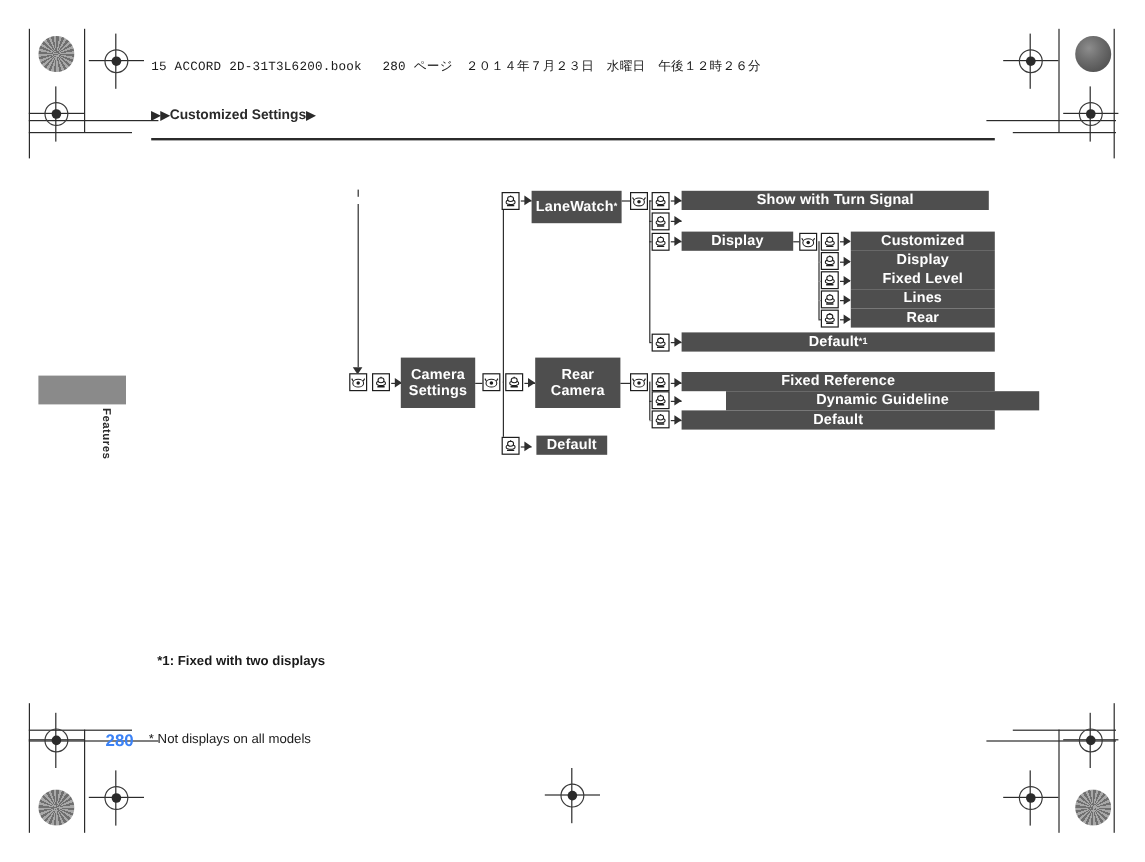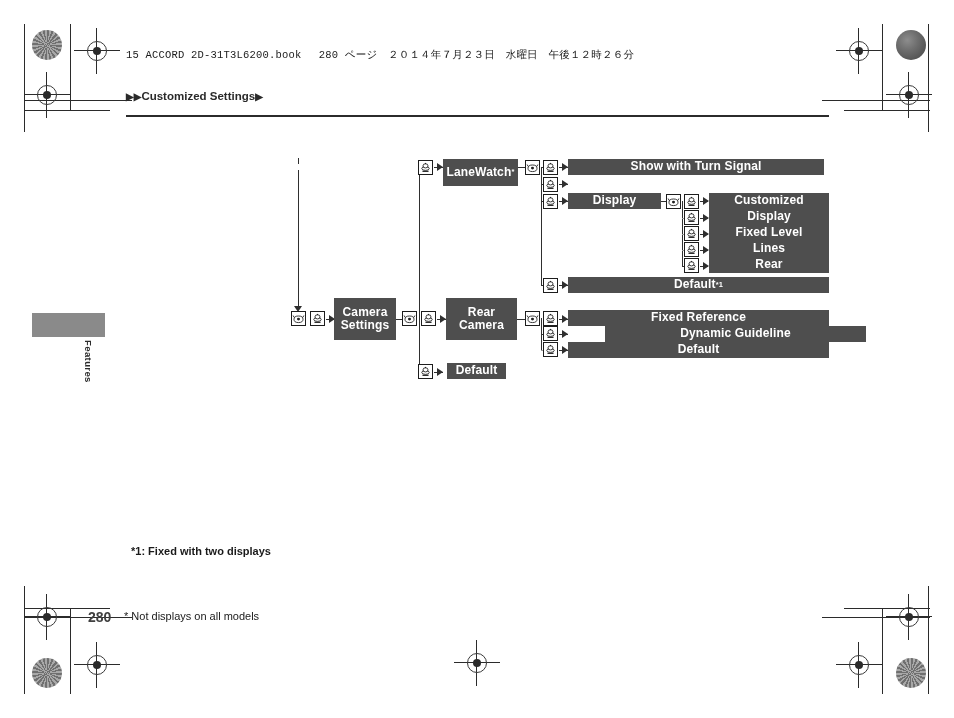--- a/index.html
+++ b/index.html
@@ -26,21 +26,21 @@
   #header-text{left:126px;top:48px;font-size:10.5px;letter-spacing:.2px;
                color:#1a1a1a;white-space:nowrap;font-family:Liberation Mono, monospace;}
   #breadcrumb{left:126px;top:90px;font-size:11.5px;font-weight:700;color:#2a2a2a;white-space:nowrap;}
   #breadcrumb .tri{font-size:10px;}
   #head-rule{left:126px;top:115px;width:703px;height:1.6px;background:#2b2b2b;}
 
   #side-tab{left:32px;top:313px;width:73px;height:24px;background:#8a8a8a;}
   #side-tab-label{left:83px;top:340px;font-size:9.5px;font-weight:700;color:#2b2b2b;
                   writing-mode:vertical-rl;text-orientation:mixed;letter-spacing:.4px;}
 
-  #page-number{left:88px;top:609px;font-size:14px;font-weight:700;color:#404040;}
+  #page-number{left:88px;top:609px;font-size:14px;font-weight:700;color:#3b82f6;}
   #footnote-star{left:124px;top:610px;font-size:11px;color:#1a1a1a;white-space:nowrap;}
   #footnote-1{left:131px;top:545px;font-size:11px;font-weight:600;color:#1a1a1a;white-space:nowrap;}
 
   
   .node{position:absolute;background:#4e4e4e;color:#ffffff;font-weight:700;
         display:flex;align-items:center;justify-content:center;
         font-size:12px;letter-spacing:.15px;box-sizing:border-box;
         line-height:1.12;text-align:center;}
   .node.two-line{flex-direction:column;}
   .node .sup{font-size:7.5px;vertical-align:super;font-weight:700;}

